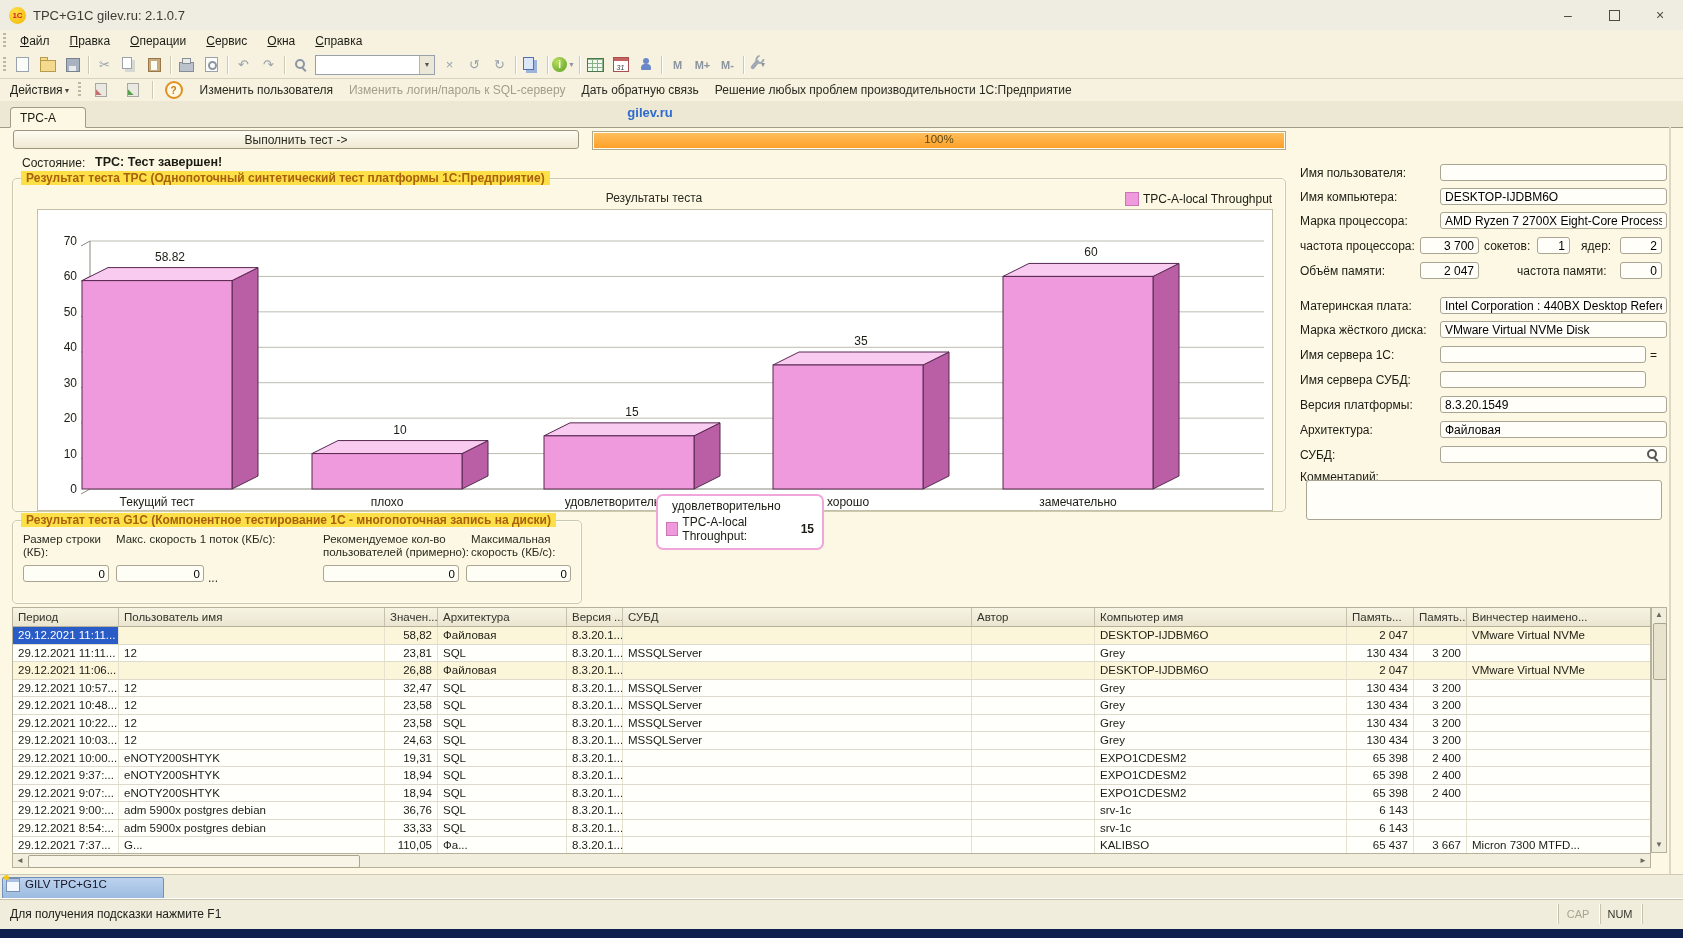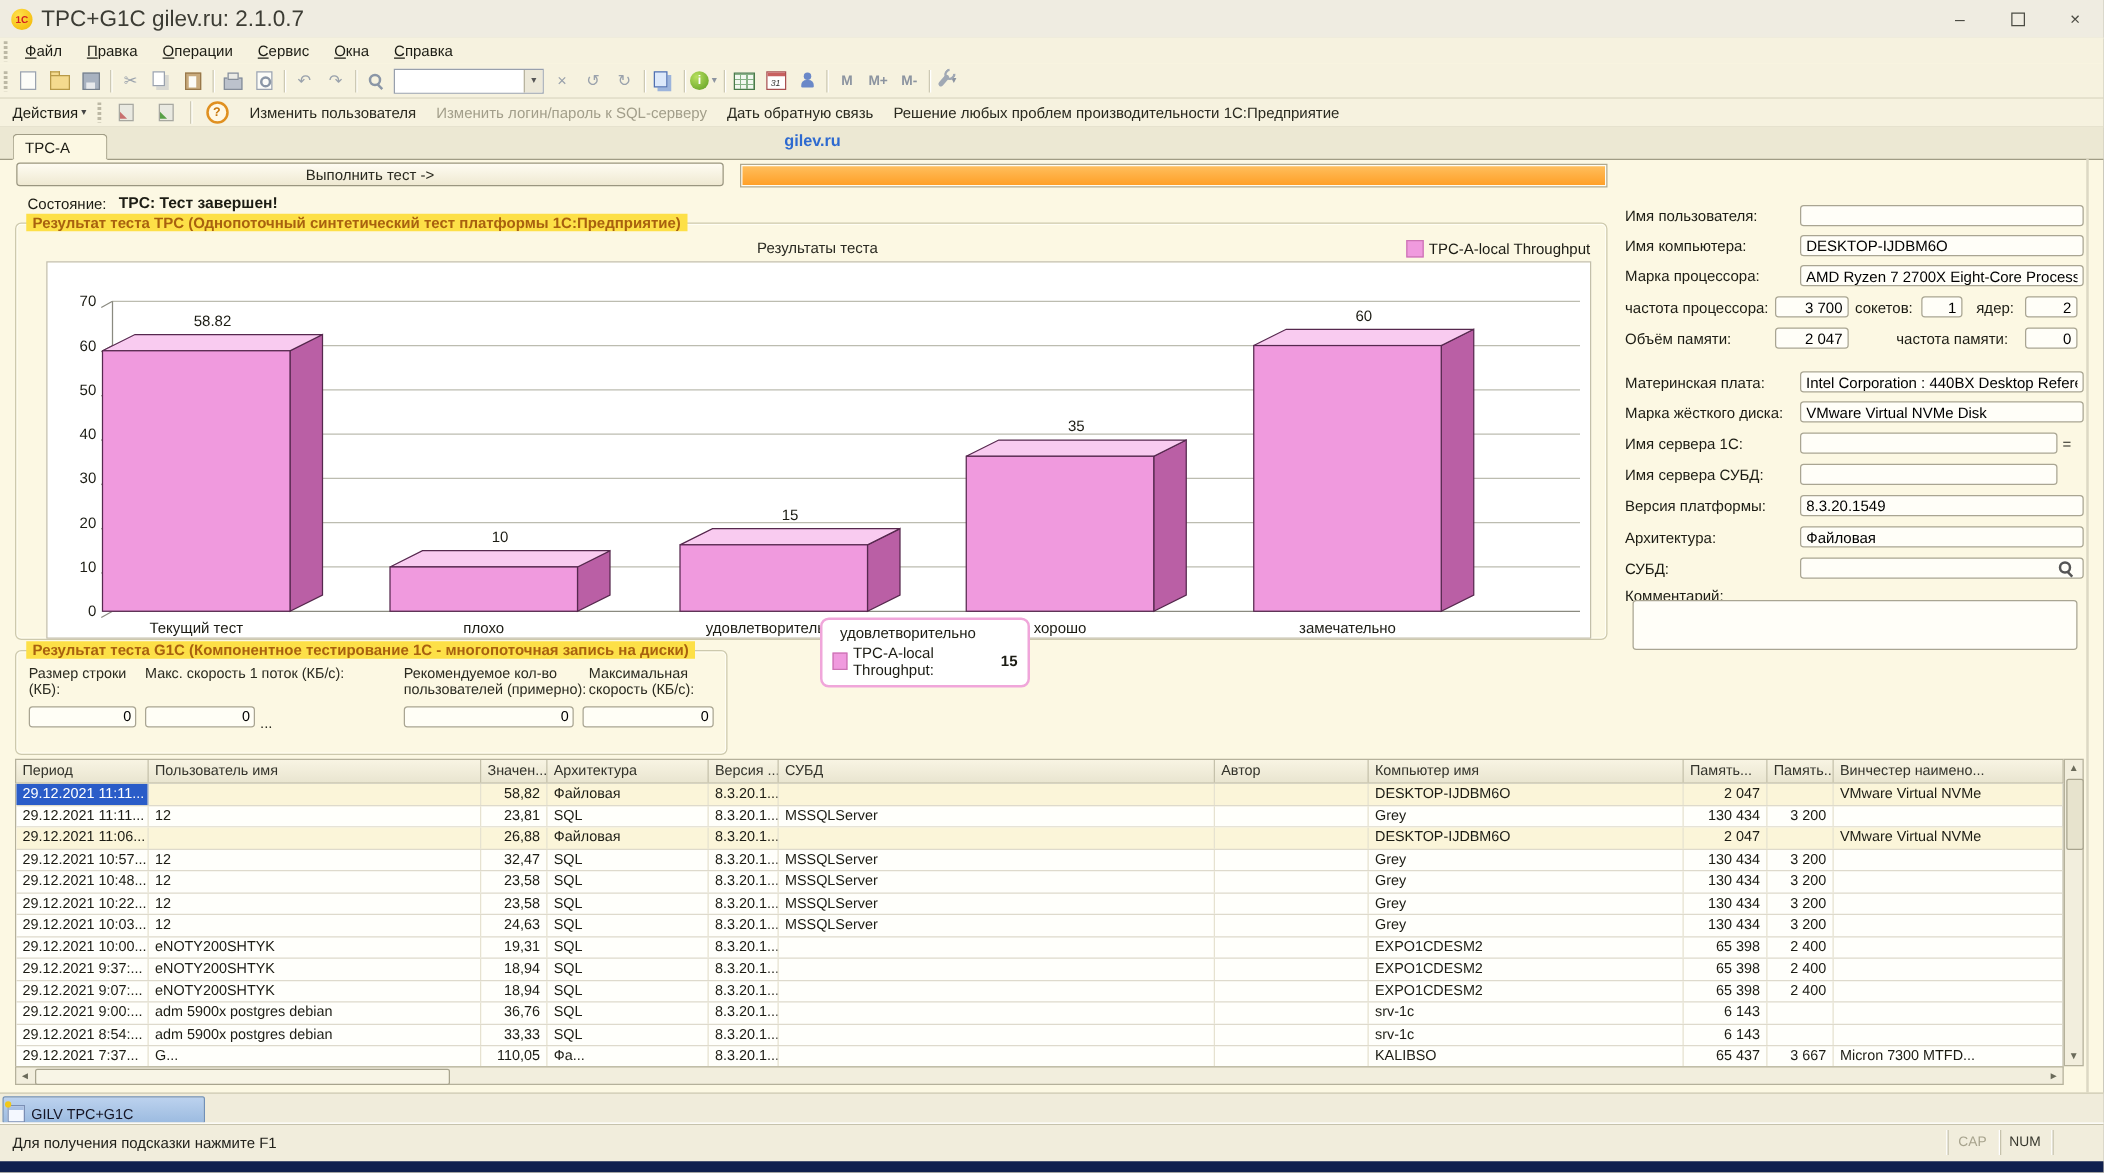--- a/index.html
+++ b/index.html
@@ -4,21 +4,21 @@
 <style>
   html,body{margin:0;padding:0;background:#888;}
   #app{position:relative;width:1683px;height:938px;background:#fcf8e3;overflow:hidden;
        font-family:"Liberation Sans",sans-serif;font-size:12px;color:#1c1c14;}
   
   .titlebar{position:absolute;left:0;top:0;width:1683px;height:30px;background:#efece1;
             display:flex;align-items:center;border-bottom:1px solid #e2dfd2;}
   .appicon{width:17px;height:17px;border-radius:50%;background:radial-gradient(circle at 35% 30%,#ffe14a,#f2b400);
            margin:0 7px 0 9px;display:flex;align-items:center;justify-content:center;
            color:#d42020;font-size:8px;font-weight:bold;}
-  .apptitle{font-size:18px;color:#3c3c34;}
+  .apptitle{font-size:13px;color:#3c3c34;}
   .wincontrols{position:absolute;right:0;top:0;height:30px;display:flex;}
   .wc{width:46px;height:30px;display:flex;align-items:center;justify-content:center;color:#4c4c44;font-size:14px;}
   .maxbox{width:9px;height:9px;border:1px solid #4c4c44;display:inline-block;}
   
   .menubar{position:absolute;left:0;top:30px;width:1683px;height:21px;background:#f6f2df;display:flex;align-items:center;}
   .grip{width:3px;height:16px;margin:0 4px 0 3px;background:repeating-linear-gradient(180deg,#bcb8a4 0 2px,rgba(0,0,0,0) 2px 4px);}
   .menuitem{padding:2px 10px;display:inline-block;}
   .menuitem::first-letter{text-decoration:underline;}
   
   .toolbar{position:absolute;left:0;top:51px;width:1683px;height:27px;background:#f6f2df;
@@ -136,21 +136,21 @@
   
   .vscroll{position:absolute;left:1651px;top:607px;width:16px;height:246px;background:#f2eedd;border:1px solid #b5b19b;box-sizing:border-box;}
   .vscroll .arr{position:absolute;left:0;width:14px;height:14px;text-align:center;font-size:8px;color:#6a6a5a;line-height:14px;}
   .vscroll .thumb{position:absolute;left:1px;top:15px;width:12px;height:55px;background:#e7e3cd;border:1px solid #a8a48e;border-radius:2px;}
   .hscroll{position:absolute;left:12px;top:853px;width:1639px;height:15px;background:#f2eedd;border:1px solid #b5b19b;box-sizing:border-box;}
   .hscroll .arr{position:absolute;top:0;width:14px;height:13px;text-align:center;font-size:8px;color:#6a6a5a;line-height:13px;}
   .hscroll .thumb{position:absolute;left:15px;top:1px;width:330px;height:11px;background:#f8f5e6;border:1px solid #a8a48e;border-radius:2px;}
   
   .mdibar{position:absolute;left:0;top:874px;width:1683px;height:24px;background:#f0ecdb;border-top:1px solid #cdc9b2;}
   .mdibtn{position:absolute;left:2px;top:2px;width:160px;height:20px;background:linear-gradient(#bcd2ee,#9cbbe0);
-          border:1px solid #7090b8;border-radius:2px;display:flex;align-items:flex-end;font-size:11.5px;color:#141424;}
+          border:1px solid #7090b8;border-radius:2px;display:flex;align-items:flex-start;font-size:11.5px;color:#141424;}
   .mdiicon{width:12px;height:12px;background:#f4f8ff;border:1px solid #7a8eb4;margin:0 5px 0 3px;position:relative;}
   .mdiicon::before{content:"";position:absolute;top:0;left:0;right:0;height:3px;background:#a8c0e4;}
   .mdiicon::after{content:"";position:absolute;left:-3px;top:-4px;width:5px;height:5px;border-radius:50%;background:#f2c818;}
   .statusbar{position:absolute;left:0;top:898px;width:1683px;height:31px;background:#f1eddc;border-top:1px solid #fff;
              box-shadow:inset 0 1px 0 #c6c2ac;}
   .sbtext{position:absolute;left:10px;top:8px;color:#22221c;}
   .sbcell{position:absolute;top:5px;height:20px;width:38px;border-left:1px solid #c6c2ac;box-shadow:-1px 0 0 #fff;
           display:flex;align-items:center;justify-content:center;font-size:11px;}
   .capoff{color:#a8a48e;}
   .numon{color:#38382e;}
@@ -295,20 +295,21 @@
   </div>
 
   <div class="tabstrip">
     <div class="tab">TPC-A</div>
     <a class="sitelink">gilev.ru</a>
   </div>
 
   <button class="runbtn">Выполнить тест -&gt;</button>
   <div class="progress">
     <div class="fill" id="progress-fill" style="width: calc(100% - 2px);"></div>
+    <div class="plabel">100%</div>
   </div>
 
   <div class="staterow">
     <span class="statelabel">Состояние:</span>
     <span class="stateval">TPC: Тест завершен!</span>
   </div>
 
   <div class="groupbox tpcbox">
     <span class="gtitle">Результат теста TPC (Однопоточный синтетический тест платформы 1С:Предприятие)</span>
     <div class="chart-title">Результаты теста</div>

